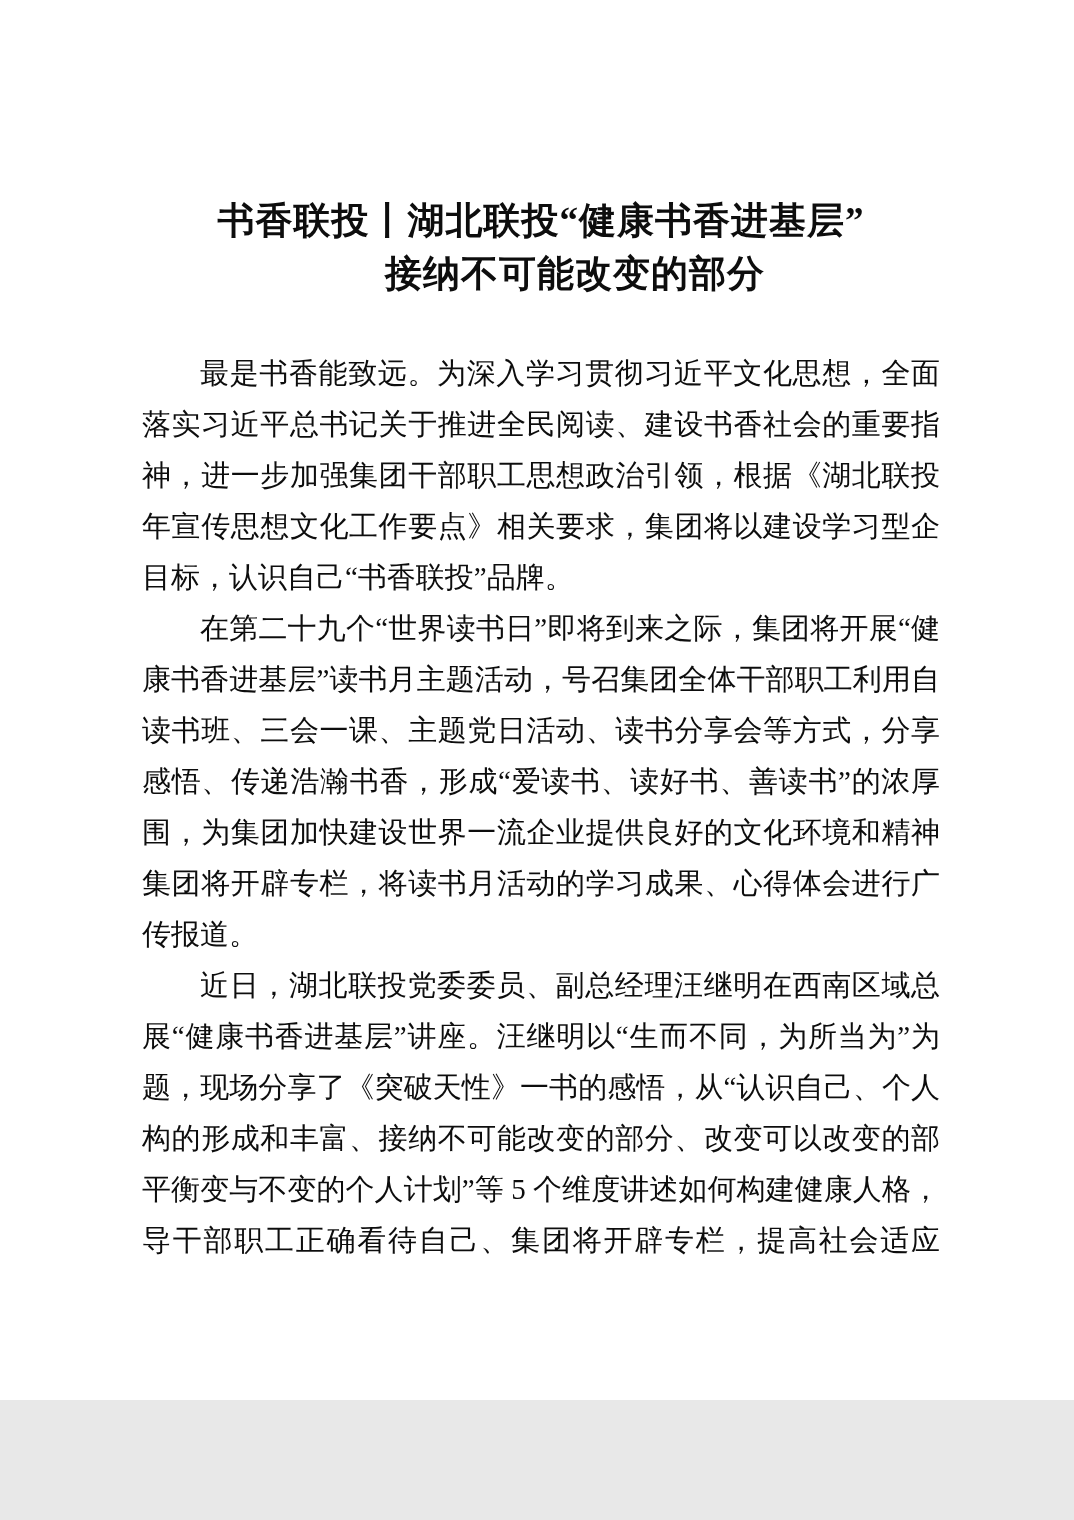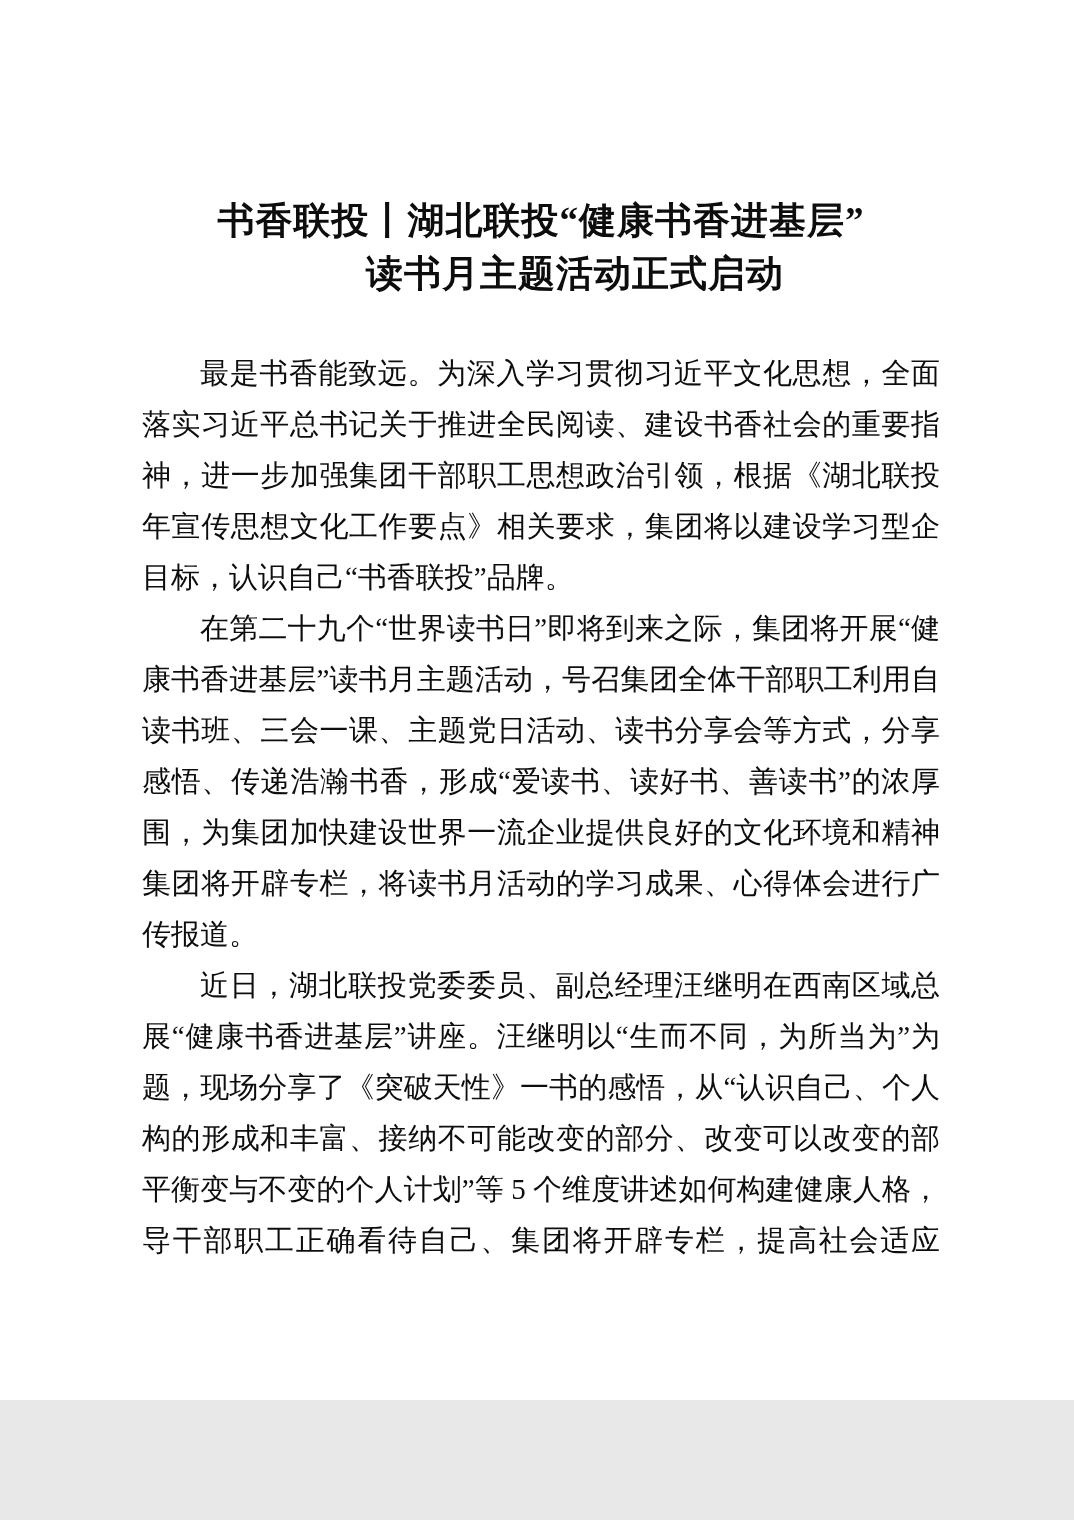--- a/index.html
+++ b/index.html
@@ -72,21 +72,21 @@
     color: #6d28d9;
   }
 </style>
 </head>
 <body>
 
 <div class="page">
 
   <header class="title-block">
     <div class="title-line">书香联投丨湖北联投“健康书香进基层”</div>
-    <div class="title-line title-line-2">读书月主题活动正式启动</div>
+    <div class="title-line title-line-2">接纳不可能改变的部分</div>
   </header>
 
   <main class="body-block" id="body-block">
       <div class="para">
         <div class="line first">最是书香能致远。为深入学习贯彻习近平文化思想，全面贯彻</div>
         <div class="line">落实习近平总书记关于推进全民阅读、建设书香社会的重要指示精</div>
         <div class="line">神，进一步加强集团干部职工思想政治引领，根据《湖北联投 2024</div>
         <div class="line">年宣传思想文化工作要点》相关要求，集团将以建设学习型企业为</div>
         <div class="line last">目标，认识自己“书香联投”品牌。</div>
       </div>

